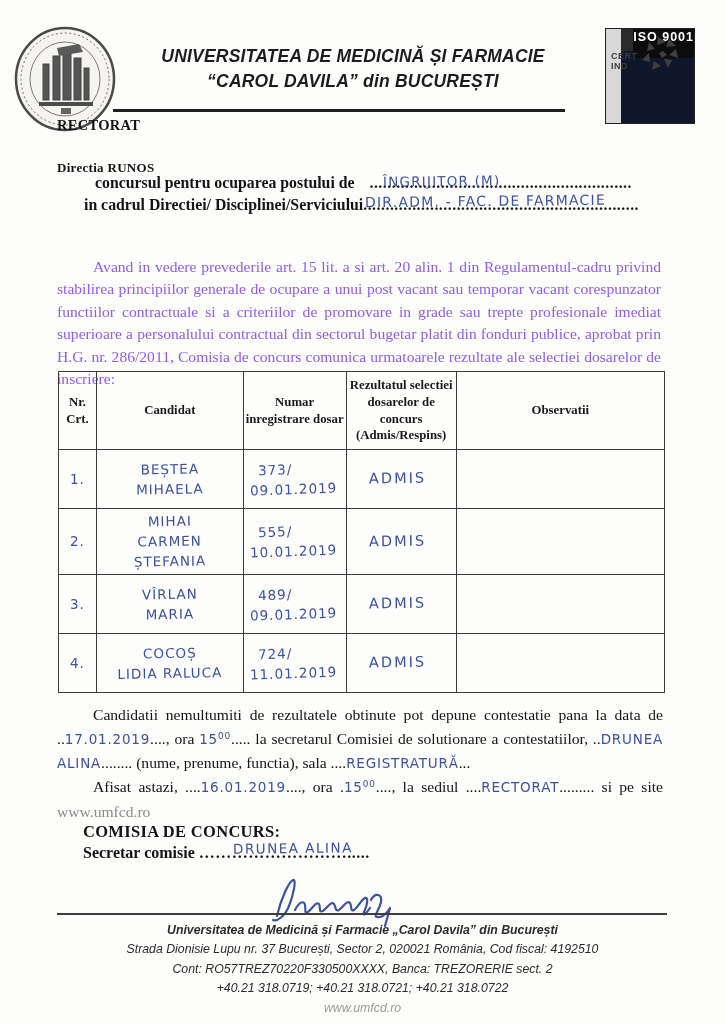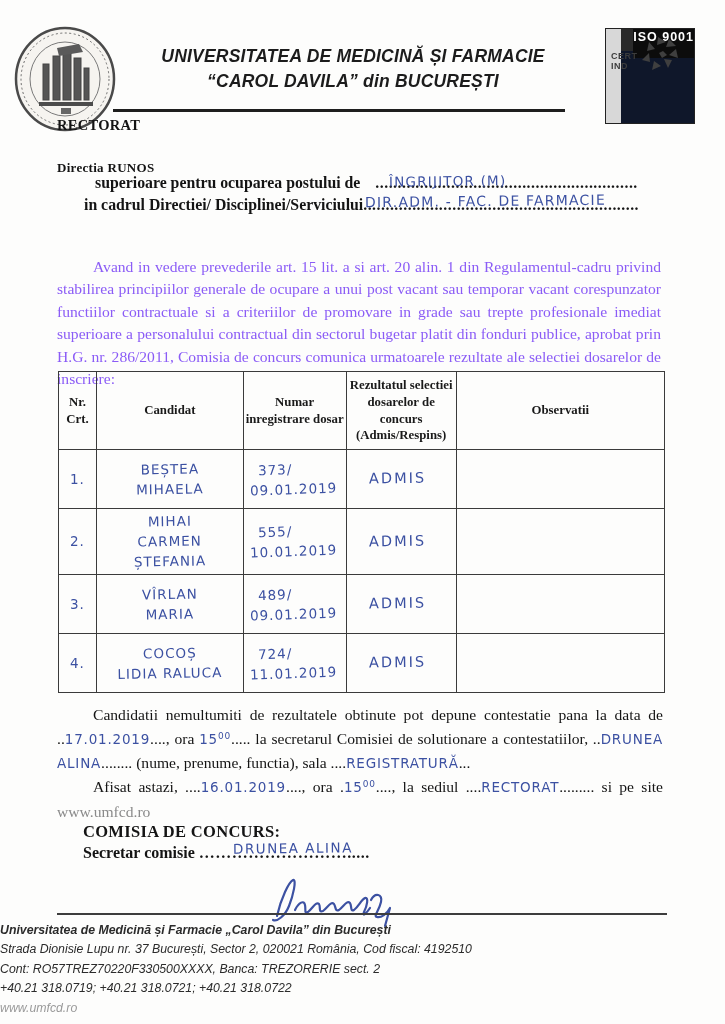--- a/index.html
+++ b/index.html
@@ -89,21 +89,21 @@
   
   .commission { position:absolute; left:57px; top:822px; width:500px;margin-left:26px; }
   .comm-title { font-weight:bold; font-size:16.5px; letter-spacing:.3px; }
   .comm-line  { font-weight:bold; font-size:16px; position:relative; margin-top:2px; }
   .comm-line .hw-overlay { left:150px; bottom:6px; font-size:13.5px; letter-spacing:1.5px; }
   .signature { position:absolute; left:180px; top:48px; }
 
   
   .footer-rule { position:absolute; left:57px; top:913px; width:610px; height:2px; background:#3d3d3d; }
   .footer {
-    position:absolute; left:0; top:921px; width:725px; 
+    position:absolute; left:0; top:921px; width:725px; text-align:center;
     font-family:"Liberation Sans",sans-serif; font-style:italic; font-size:12.3px; line-height:1.58; color:#2b2b2b;
   }
   .footer .f-bold { font-weight:bold; }
   .footer .f-site { color:#9a9a9a; }
 </style>
 </head>
 <body>
 
 <div class="page">
 
@@ -157,21 +157,21 @@
         <i></i>
       </div>
     <div class="iso-label">ISO 9001</div>
   </div>
 
   <div class="rectorat">RECTORAT</div>
   <div class="runos">Directia RUNOS</div>
 
   <div class="title-block">
     <div class="title-l2">
-      <span>superioare pentru ocuparea postului de </span><span class="dot-zone"><span class="dots">...........................................................</span><span class="hw hw-overlay">ÎNGRIJITOR (M)</span></span>
+      <span>concursul pentru ocuparea postului de </span><span class="dot-zone"><span class="dots">...........................................................</span><span class="hw hw-overlay">ÎNGRIJITOR (M)</span></span>
     </div>
     <div class="title-l3">
       <span>in cadrul Directiei/ Disciplinei/Serviciului</span><span class="dot-zone"><span class="dots">..............................................................</span><span class="hw hw-overlay">DIR.ADM. - FAC. DE FARMACIE</span></span>
     </div>
   </div>
 
   <div class="body-par"><span class="indent"></span><span>Avand in vedere prevederile art. 15 lit. a si art. 20 alin. 1 din Regulamentul-cadru privind stabilirea principiilor generale de ocupare a unui post vacant sau temporar vacant corespunzator functiilor contractuale si a criteriilor de promovare in grade sau trepte profesionale imediat superioare a personalului contractual din sectorul bugetar platit din fonduri publice, aprobat prin H.G. nr. 286/2011, Comisia de concurs comunica urmatoarele rezultate ale selectiei dosarelor de inscriere:</span></div>
 
   <table class="results">
     <colgroup>

